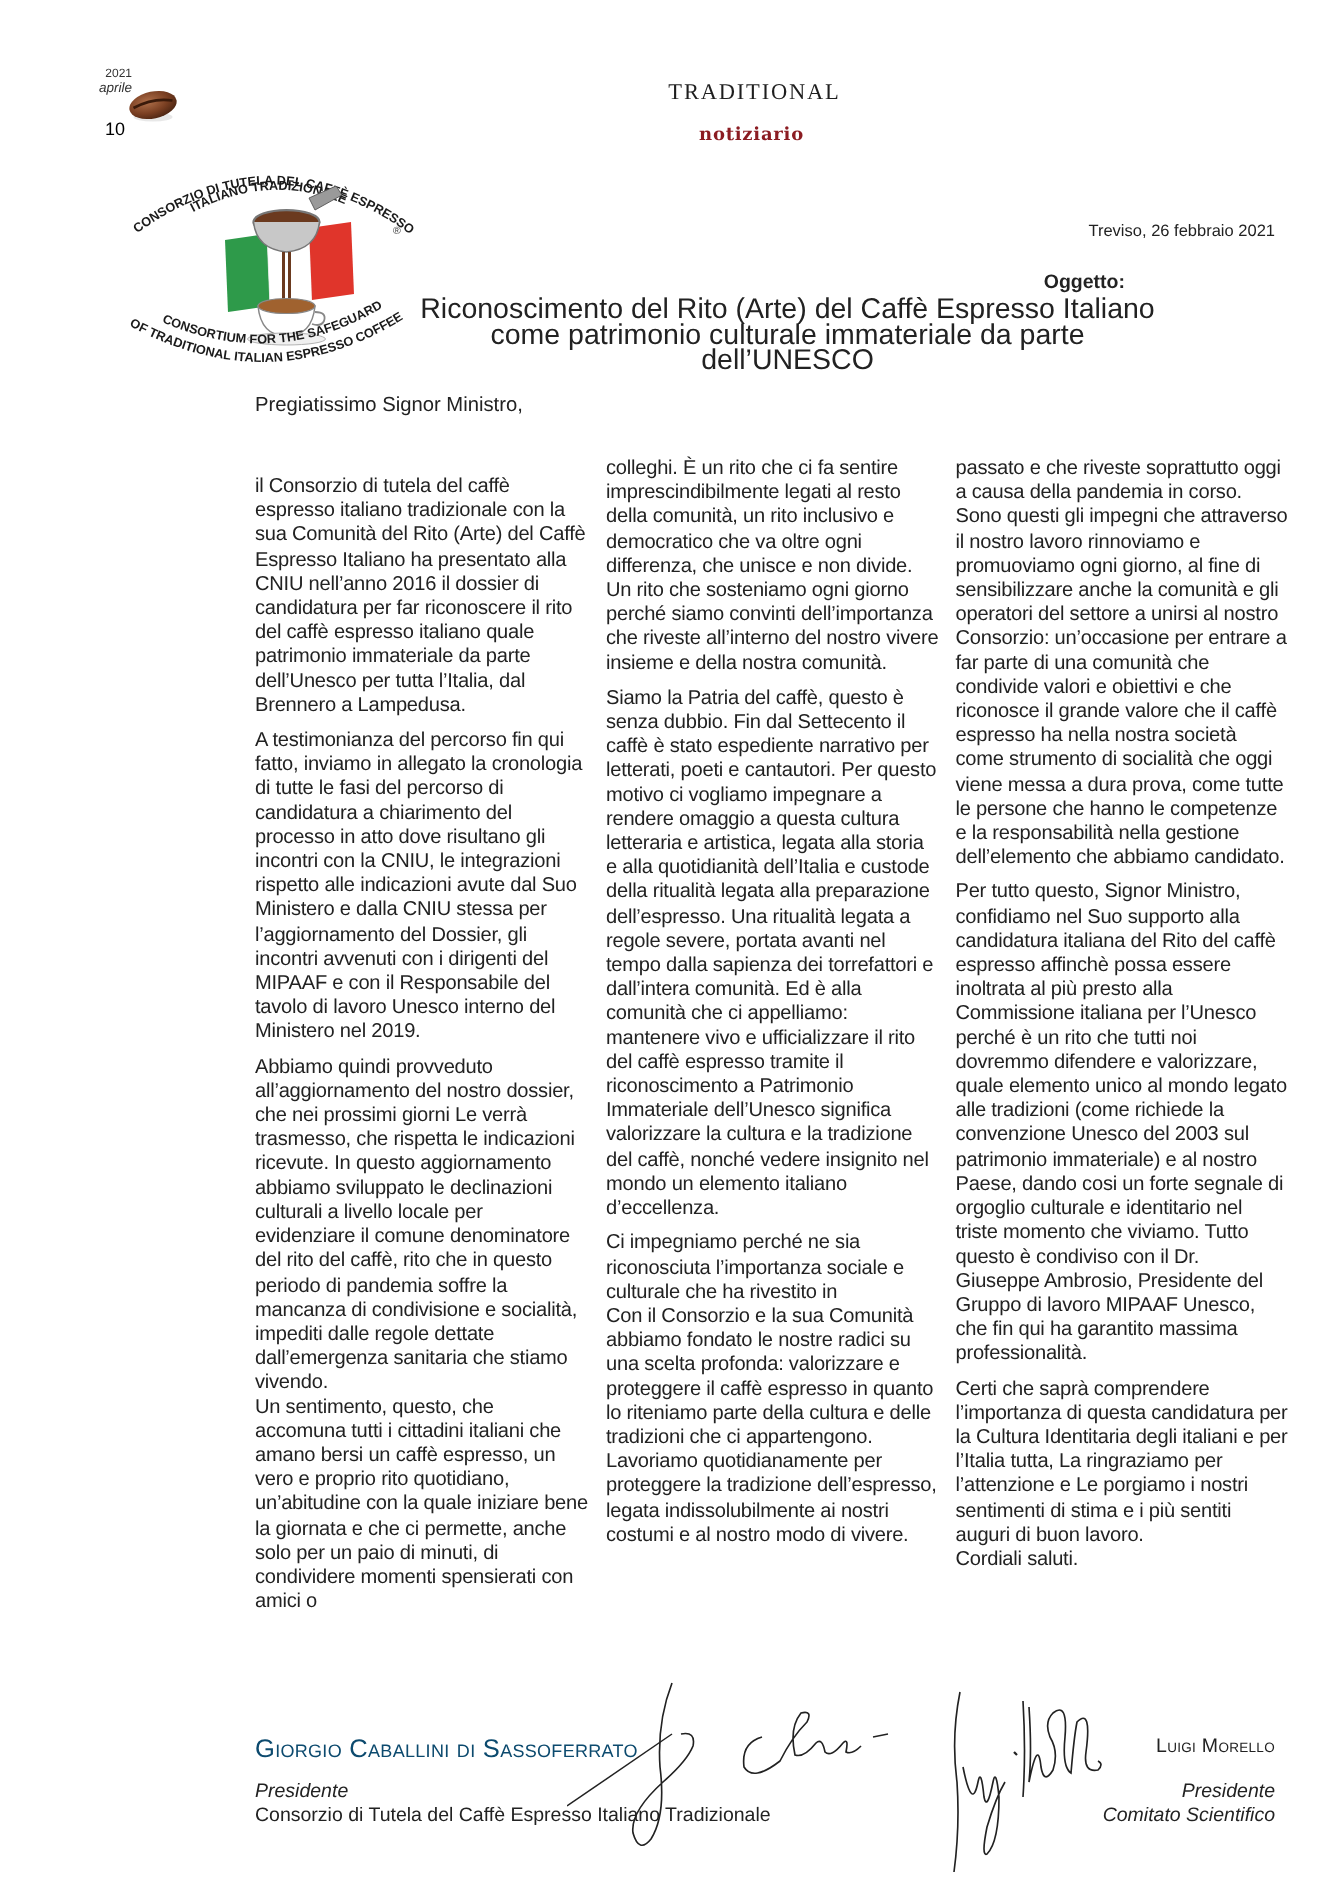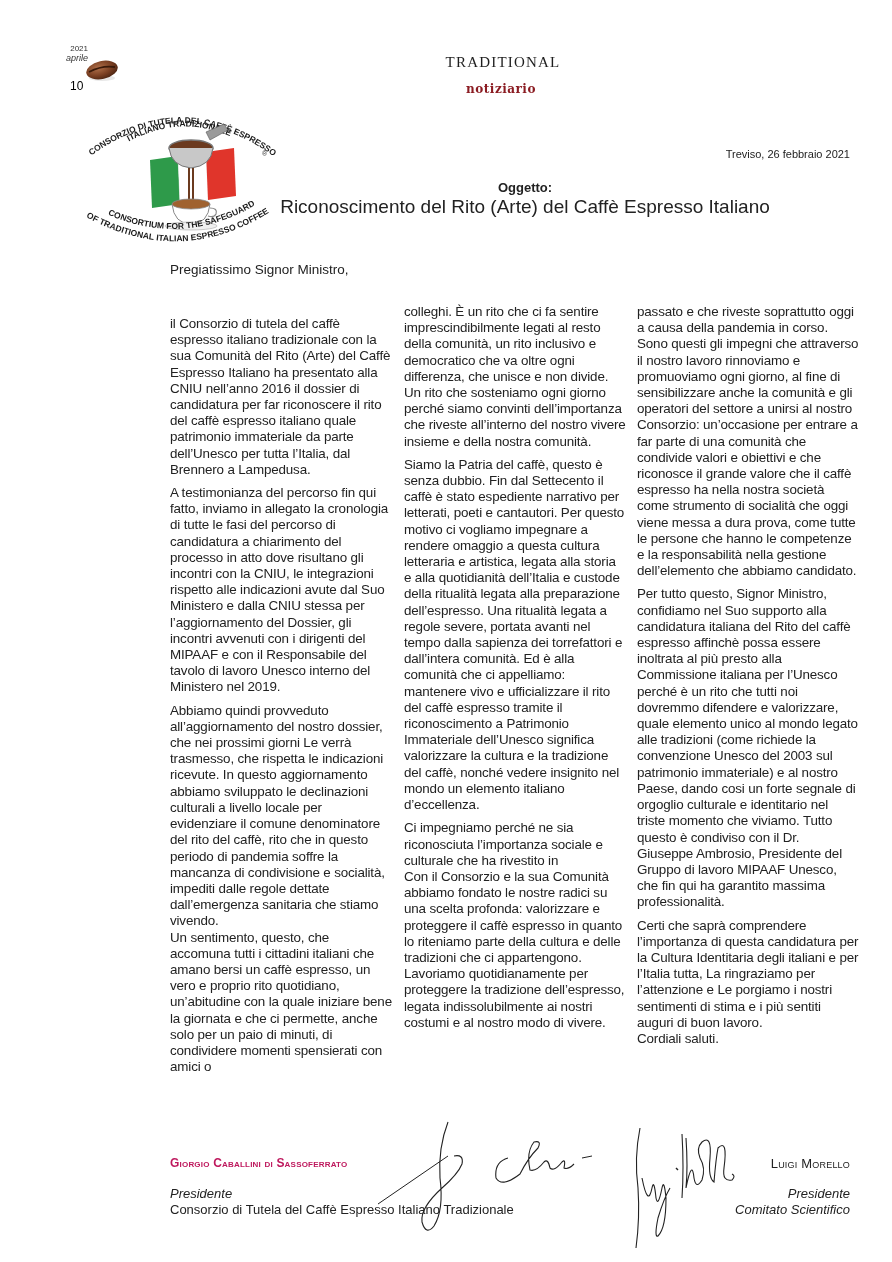--- a/index.html
+++ b/index.html
@@ -16,34 +16,34 @@
   
   .mast-small { left: 446px; top: 43px; width: 110px; text-align: center;
                 font-family: "DejaVu Serif", serif; font-weight: bold; font-size: 12px; color: #8b1c22; letter-spacing: 0.5px; line-height: 13px; margin-top: 40px; }
   .mast-big { left: 418px; top: 54px; width: 170px; text-align: center;
               font-family: "Liberation Serif", serif; font-size: 15px; color: #1e1e1e; letter-spacing: 1.2px; line-height: 16px; }
 
   
   .logo { left: 76px; top: 96px; width: 210px; height: 152px; }
 
   .date { right: 42px; top: 148px; font-size: 11px; color: #222; }
-  .subject-label { left: 300px; width: 450px; top: 180px; text-align: center; font-weight: bold; font-size: 13px; color: #222; }
+  .subject-label { left: 300px; width: 450px; top: 180px; text-align: right; font-weight: bold; font-size: 13px; color: #222; }
   .subject-text { left: 280px; width: 490px; top: 198px; text-align: center; font-size: 19px; line-height: 17px; color: #222; }
 
   .salutation { left: 170px; top: 262px; font-size: 13.5px; color: #222; text-align: right; }
 
   .col { top: 304px; width: 222px; font-size: 13.4px; line-height: 16.2px; color: #222; letter-spacing: -0.15px; }
   .col p { margin: 0 0 7px 0; }
   .col p.tight { margin: 0; }
   .col1 { left: 170px; margin-top: 12px; }
   .col2 { left: 404px; }
   .col3 { left: 637px; }
 
   
-  .sig-left-name { left: 170px; top: 1156px; font-size: 12px; color: #be185d; font-variant: small-caps; letter-spacing: 0.2px; font-weight: bold; }
+  .sig-left-name { left: 170px; top: 1156px; font-size: 17px; color: #0c4a6e; font-variant: small-caps; letter-spacing: 0.2px; }
   .sig-left-role { left: 170px; top: 1186px; font-size: 13px; font-style: italic; color: #222; }
   .sig-left-org { left: 170px; top: 1202px; font-size: 13px; color: #222; }
   .sig-right-name { right: 42px; top: 1156px; font-size: 13px; color: #222; font-variant: small-caps; letter-spacing: 0.2px; }
   .sig-right-role { right: 42px; top: 1186px; font-size: 13px; font-style: italic; color: #222; }
   .sig-right-org { right: 42px; top: 1202px; font-size: 13px; color: #222; font-style: italic; }
   .sig-svg-left { left: 378px; top: 1118px; width: 230px; height: 115px; }
   .sig-svg-right { left: 628px; top: 1118px; width: 110px; height: 140px; }
 </style>
 </head>
 <body>
@@ -106,20 +106,21 @@
   </text>
   <text font-family="Liberation Sans, sans-serif" font-size="8.5" font-weight="bold" fill="#1a1a1a">
     <textPath href="#arcBot2" startOffset="1%">OF TRADITIONAL ITALIAN ESPRESSO COFFEE</textPath>
   </text>
 </svg>
 
 <div class="abs date">Treviso, 26 febbraio 2021</div>
 <div class="abs subject-label">Oggetto:</div>
 <div class="abs subject-text">
   <div>Riconoscimento del Rito (Arte) del Caffè Espresso Italiano</div>
+  <div>come patrimonio culturale immateriale da parte dell’UNESCO</div>
 </div>
 <div class="abs salutation">Pregiatissimo Signor Ministro,</div>
 
 <div class="abs col col1">
   <p>il Consorzio di tutela del caffè espresso italiano tradizionale con la sua Comunità del Rito (Arte) del Caffè Espresso Italiano ha presentato alla CNIU nell’anno 2016 il dossier di candidatura per far riconoscere il rito del caffè espresso italiano quale patrimonio immateriale da parte dell’Unesco per tutta l’Italia, dal Brennero a Lampedusa.</p>
   <p>A testimonianza del percorso fin qui fatto, inviamo in allegato la cronologia di tutte le fasi del percorso di candidatura a chiarimento del processo in atto dove risultano gli incontri con la CNIU, le integrazioni rispetto alle indicazioni avute dal Suo Ministero e dalla CNIU stessa per l’aggiornamento del Dossier, gli incontri avvenuti con i dirigenti del MIPAAF e con il Responsabile del tavolo di lavoro Unesco interno del Ministero nel 2019.</p>
   <p class="tight">Abbiamo quindi provveduto all’aggiornamento del nostro dossier, che nei prossimi giorni Le verrà trasmesso, che rispetta le indicazioni ricevute. In questo aggiornamento abbiamo sviluppato le declinazioni culturali a livello locale per evidenziare il comune denominatore del rito del caffè, rito che in questo periodo di pandemia soffre la mancanza di condivisione e socialità, impediti dalle regole dettate dall’emergenza sanitaria che stiamo vivendo.</p>
   <p class="tight">Un sentimento, questo, che accomuna tutti i cittadini italiani che amano bersi un caffè espresso, un vero e proprio rito quotidiano, un’abitudine con la quale iniziare bene la giornata e che ci permette, anche solo per un paio di minuti, di condividere momenti spensierati con amici o</p>
 </div>
 <div class="abs col col2">

